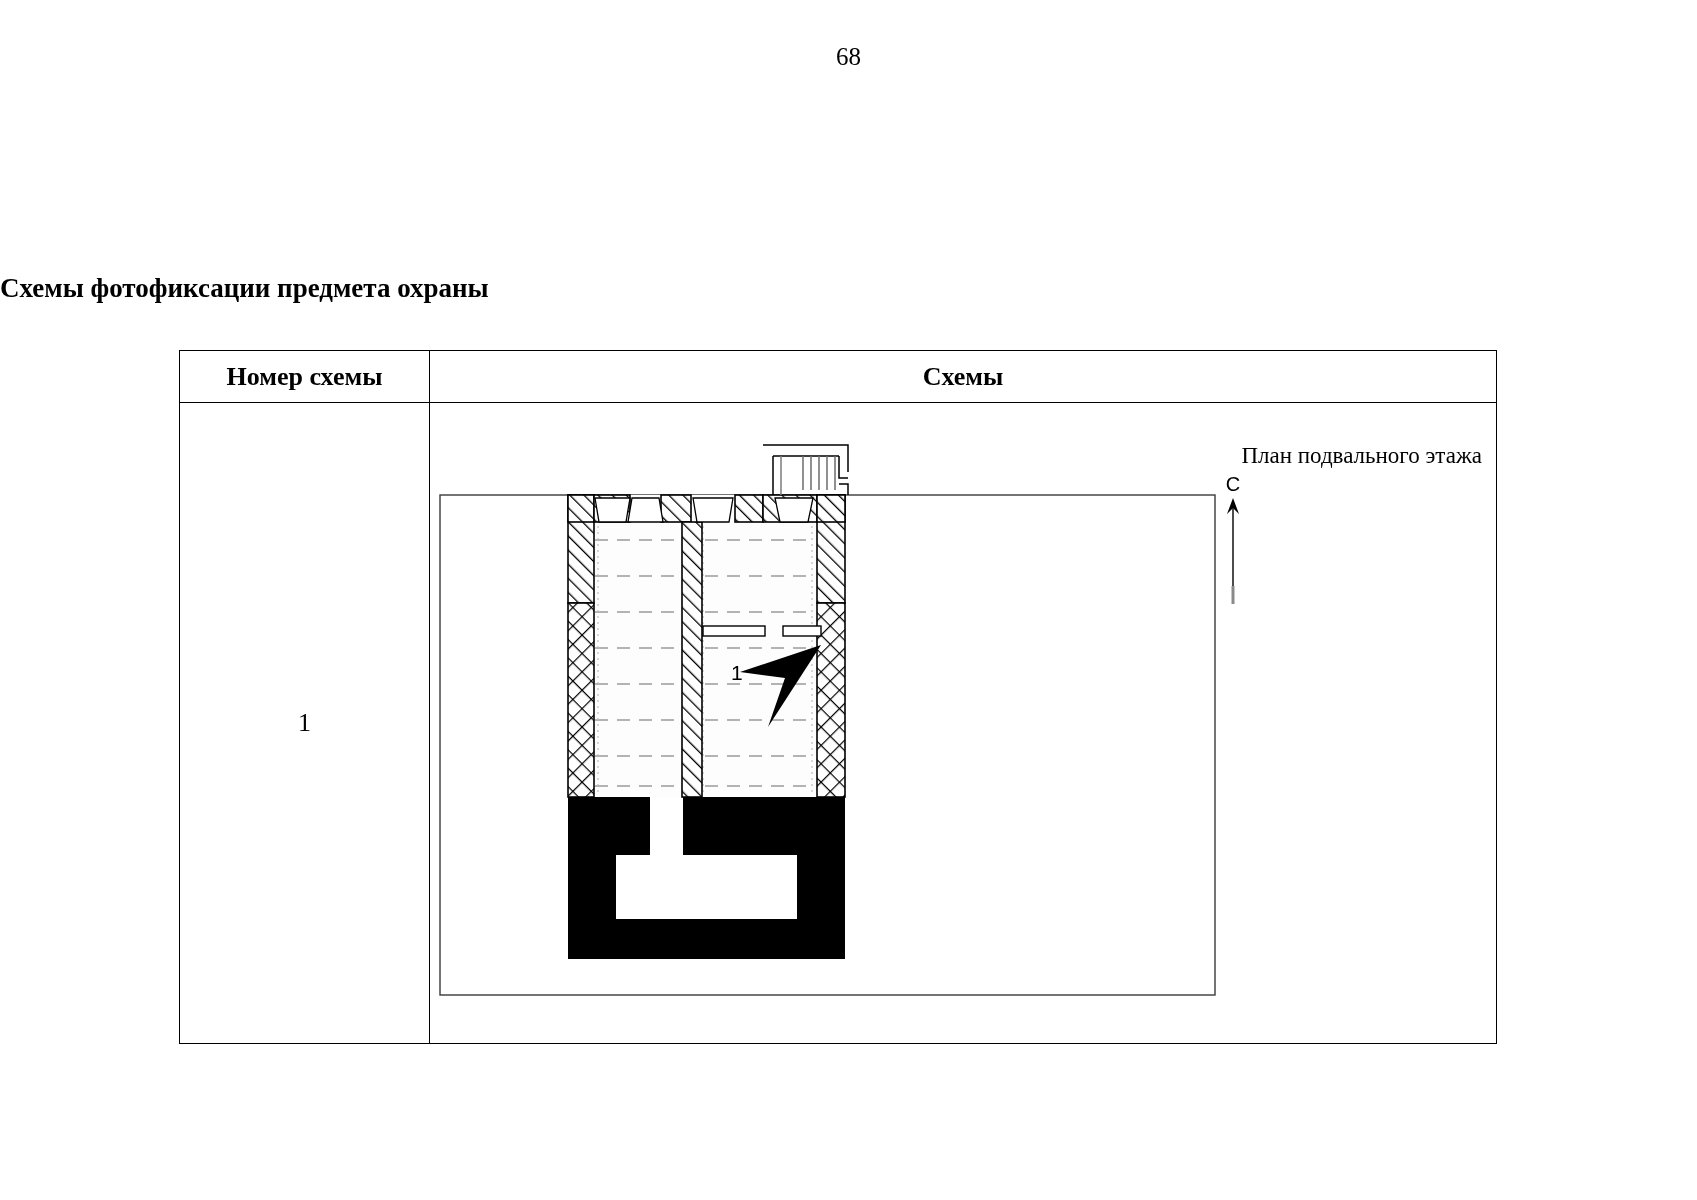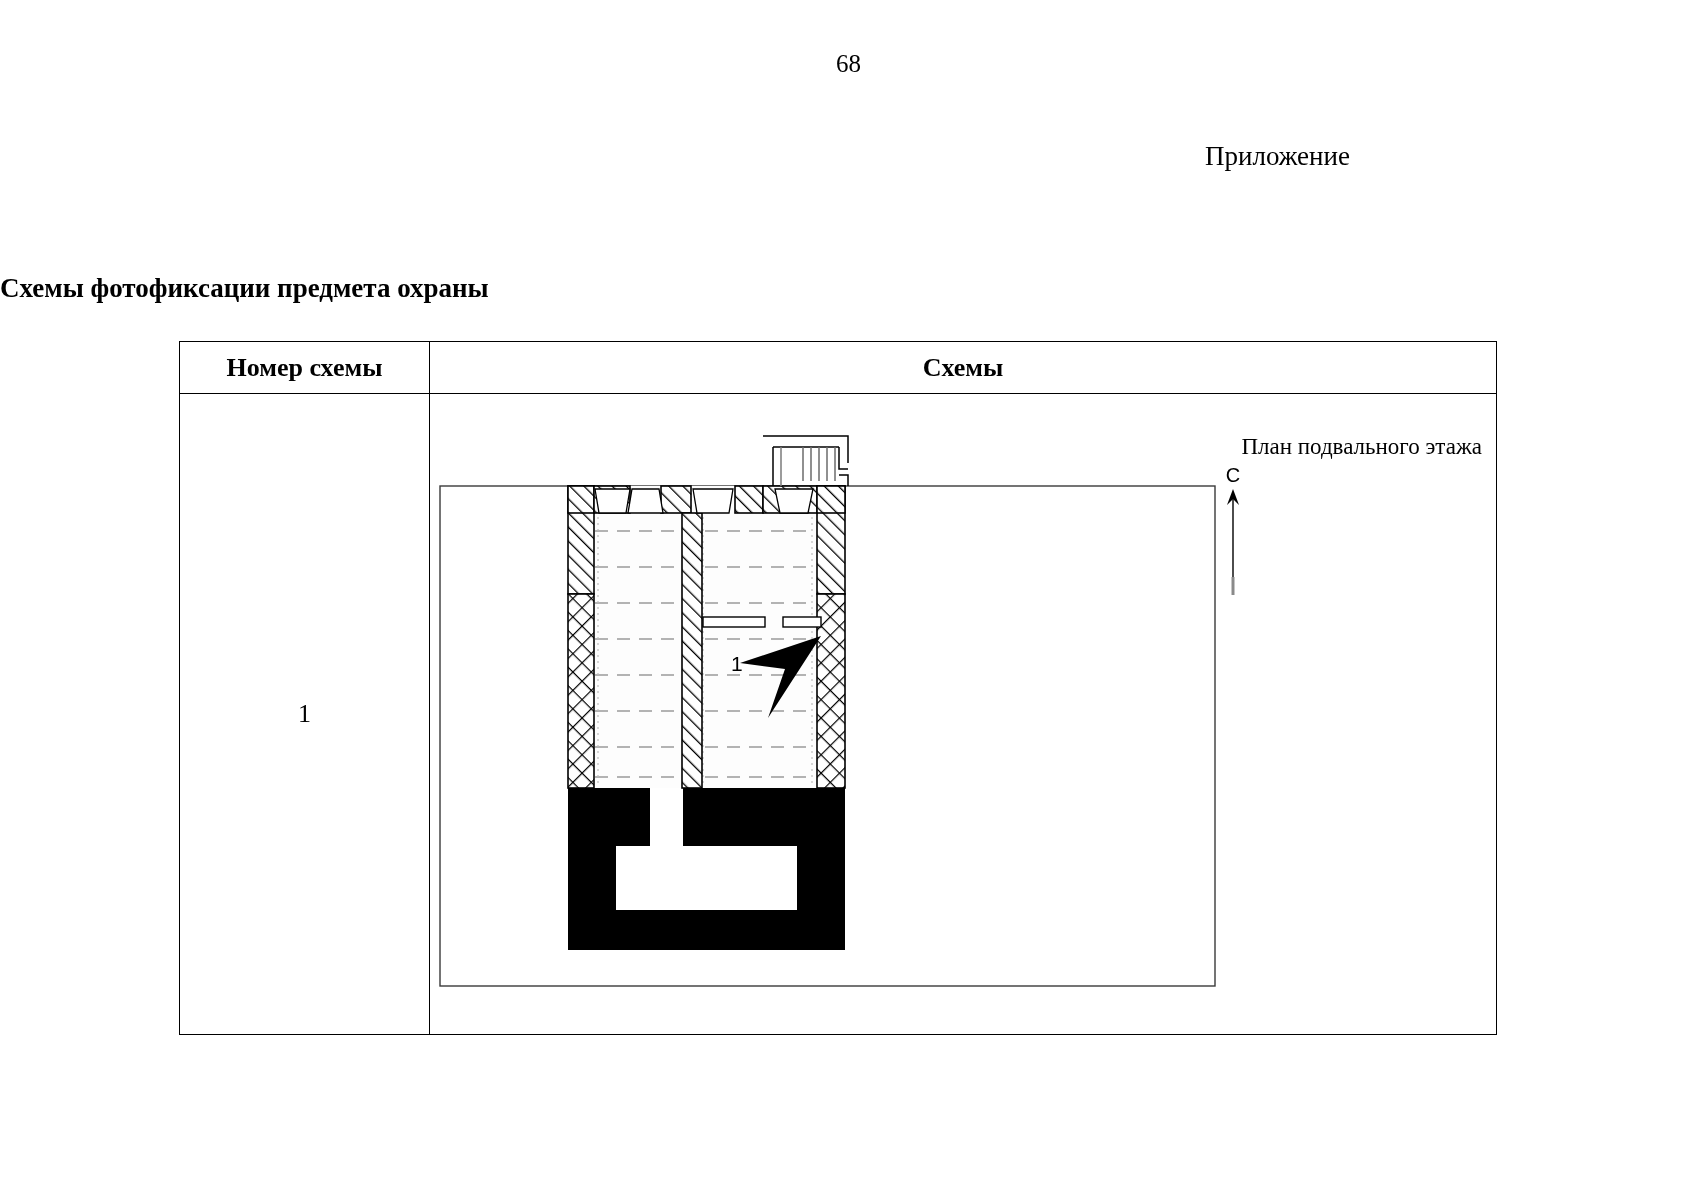--- a/index.html
+++ b/index.html
@@ -12,21 +12,21 @@
     height: 1200px;
     position: relative;
     font-family: "Liberation Serif", "DejaVu Serif", serif;
     color: #000000;
     overflow: hidden;
   }
 
   
   #page-number {
     position: absolute;
-    top: 51px;
+    top: 44px;
     left: 0;
     width: 1697px;
     text-align: center;
     font-size: 25px;
     line-height: 1;
   }
 
   #appendix-block {
     position: absolute;
     top: 130px;
@@ -44,21 +44,21 @@
     text-align: left;
     font-size: 27px;
     font-weight: bold;
     line-height: 1.2;
   }
 
   
   #schema-table {
     position: absolute;
     left: 179px;
-    top: 341px;
+    top: 350px;
     width: 1317px;
     border-collapse: collapse;
     table-layout: fixed;
     border-radius: 7px;
   }
   #schema-table td, #schema-table th {
     border: 1.6px solid #000000;
     padding: 0;
     vertical-align: middle;
   }
@@ -123,21 +123,20 @@
     width: 800px;
     height: 636px;
   }
 </style>
 </head>
 <body>
 
 <div id="page-number">68</div>
 
 <div id="appendix-block">
-  <div>Приложение</div>
 </div>
 
 <div id="doc-title">Схемы фотофиксации предмета охраны</div>
 
 <table id="schema-table">
   <colgroup>
     <col class="col-num">
     <col class="col-schema">
   </colgroup>
   <thead>

